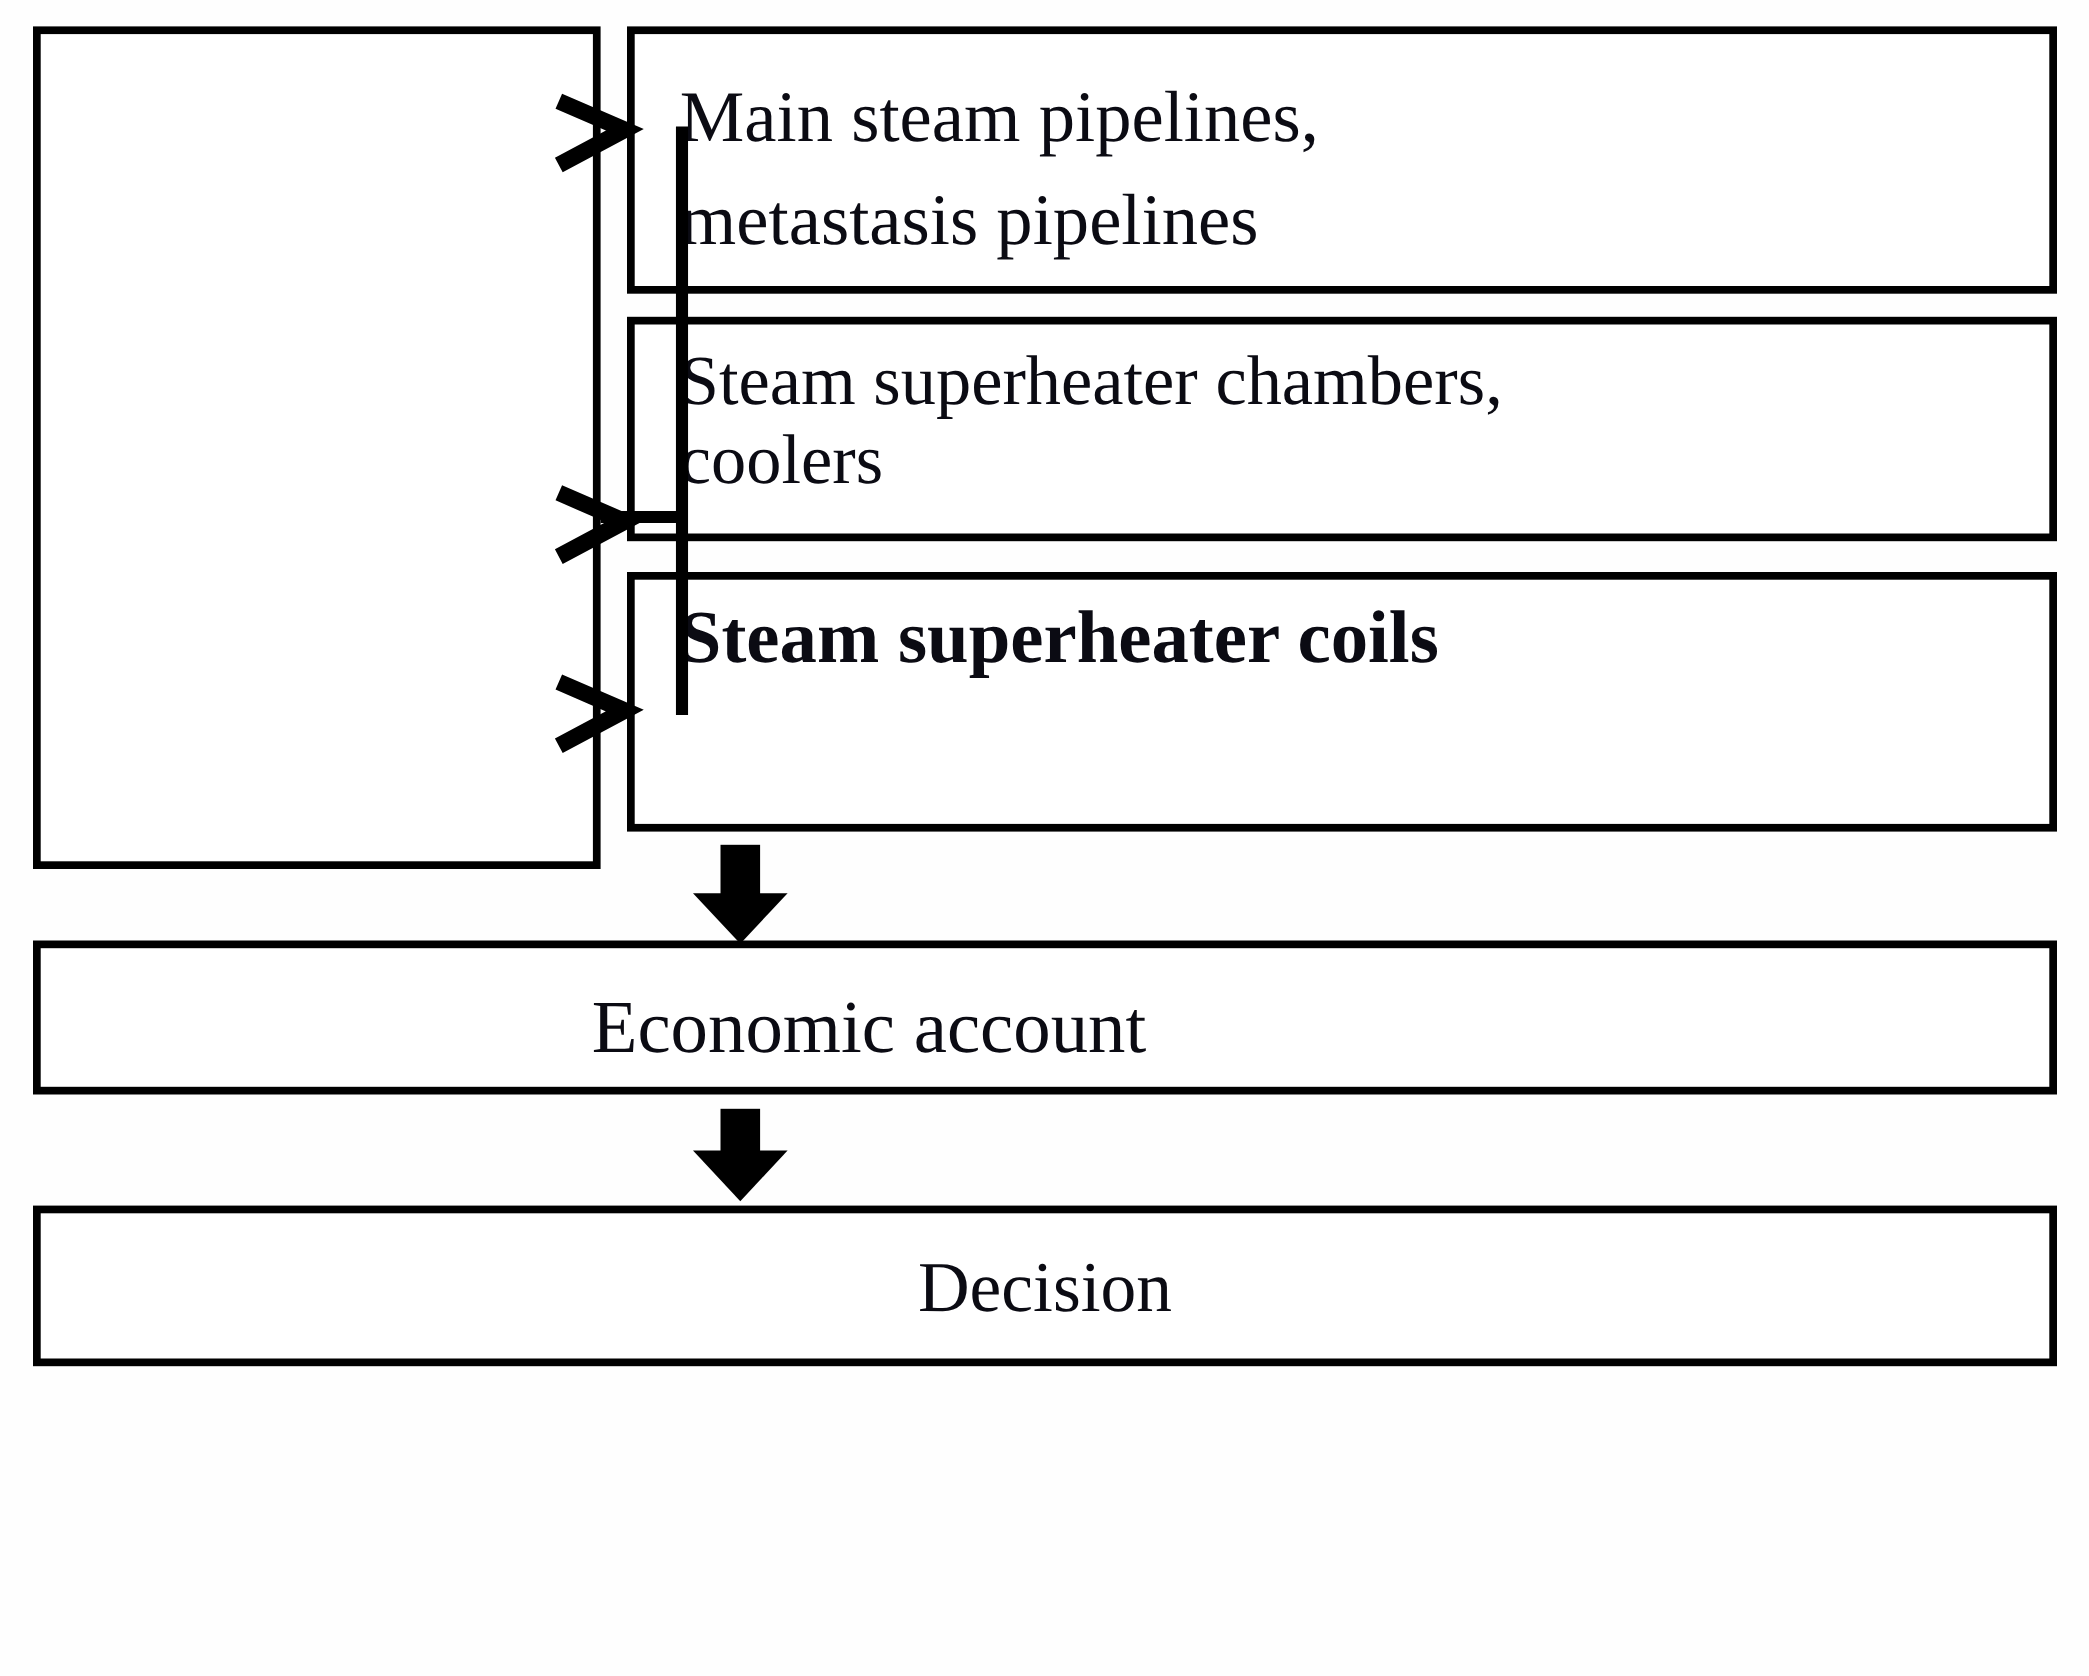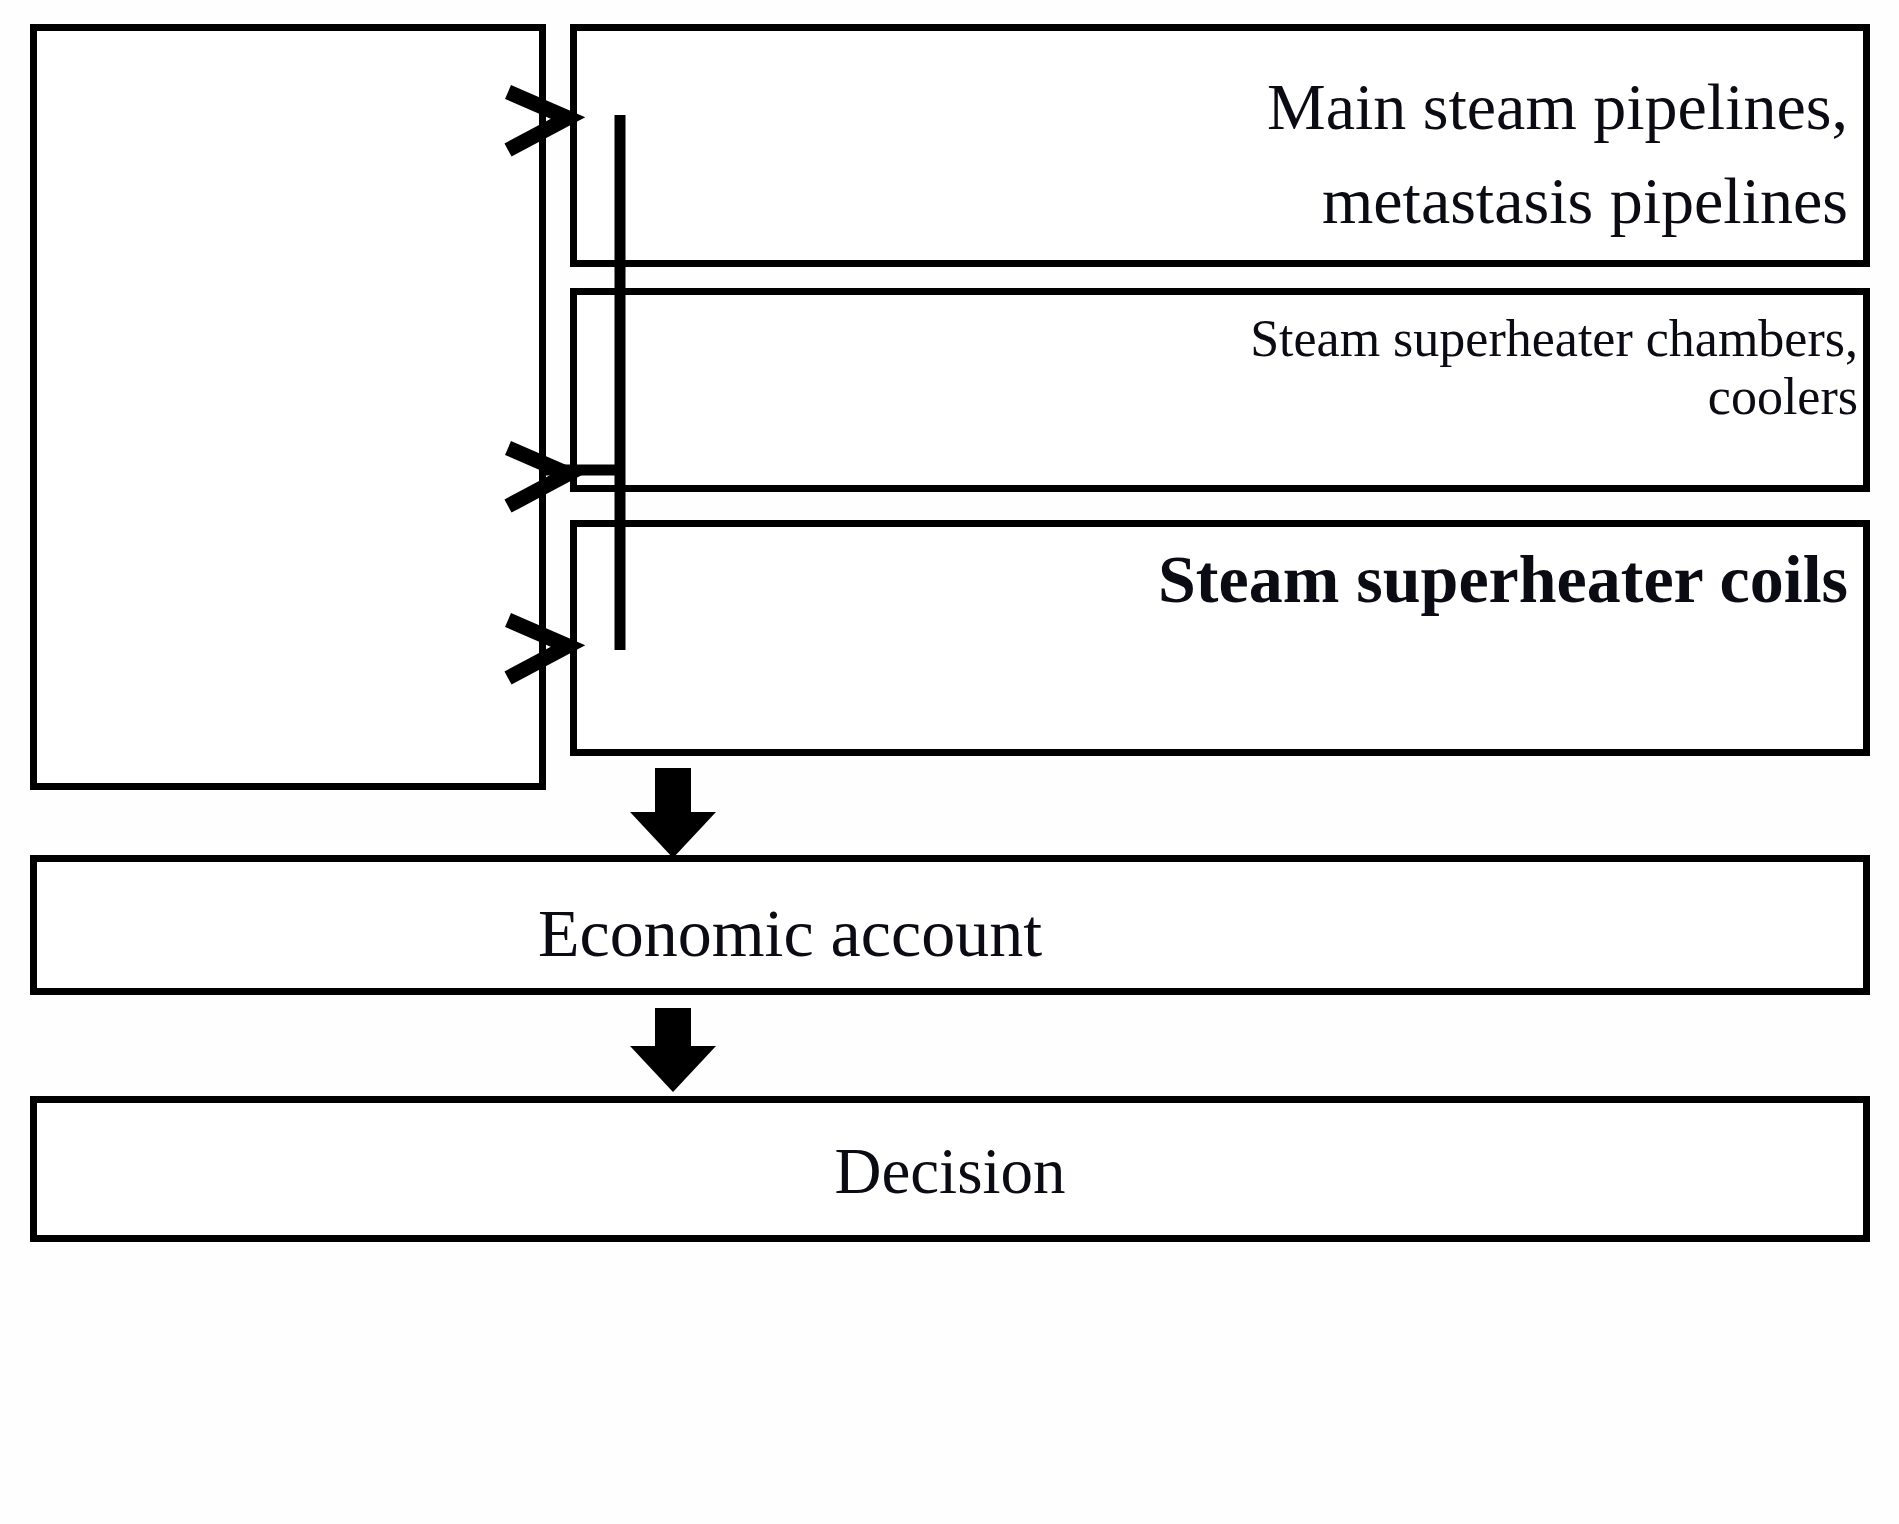--- a/index.html
+++ b/index.html
@@ -21,21 +21,20 @@
     border: 7px solid #000000;
     background: #ffffff;
   }
   .box-text {
     position: absolute;
     box-sizing: border-box;
     color: #0b0b13;
     font-family: "Liberation Serif", "DejaVu Serif", serif;
     line-height: 1.18;
     white-space: pre-line;
-    text-align: right;
   }
   
   #box-possibility {
     left: 30px;
     top: 24px;
     width: 516px;
     height: 766px;
   }
   #txt-possibility {
     left: 72px;
@@ -62,21 +61,21 @@
   #box-superheater-chambers {
     left: 570px;
     top: 288px;
     width: 1300px;
     height: 204px;
   }
   #txt-superheater-chambers {
     left: 618px;
     top: 310px;
     width: 1240px;
-    font-size: 52px;
+    font-size: 64px;
     line-height: 1.12;
   }
   #box-superheater-coils {
     left: 570px;
     top: 520px;
     width: 1300px;
     height: 236px;
   }
   #txt-superheater-coils {
     left: 618px;

